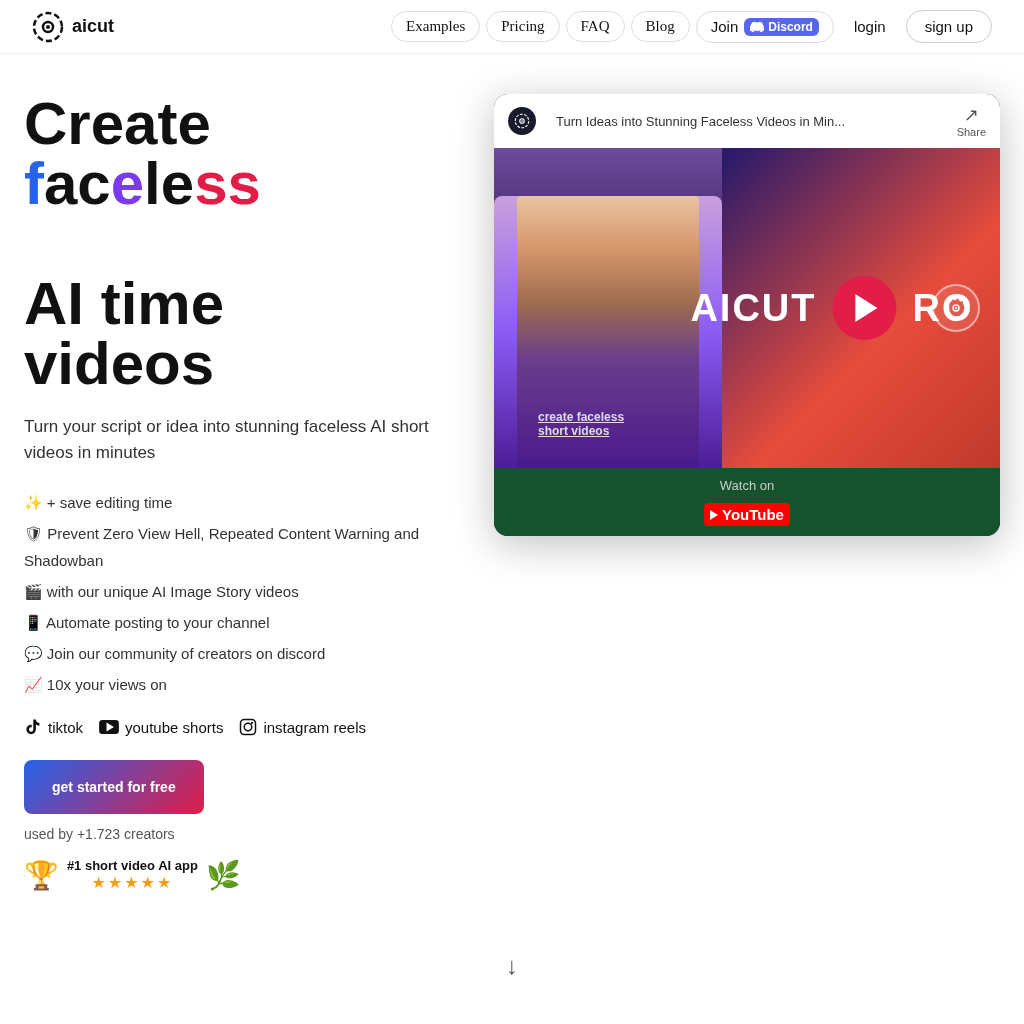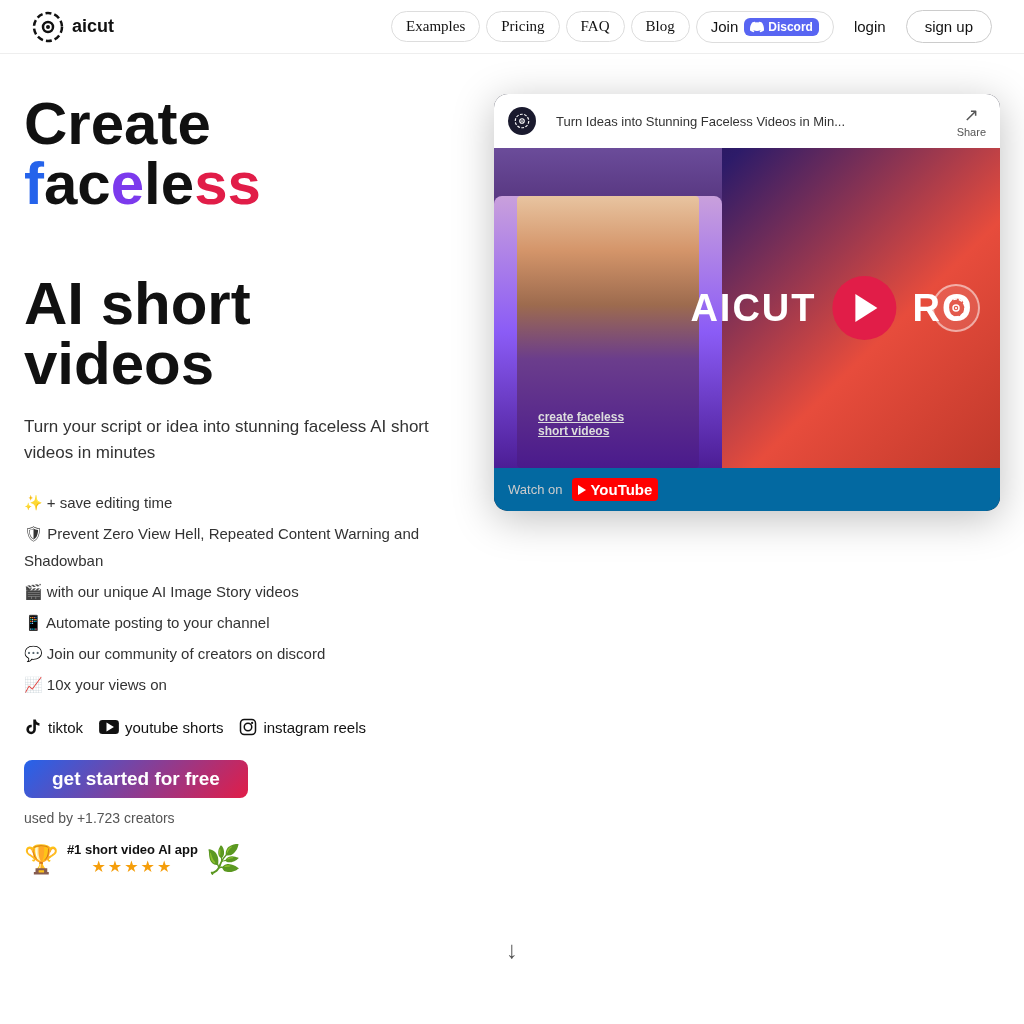--- a/index.html
+++ b/index.html
@@ -71,22 +71,22 @@
     .hero-bullet { display: flex; align-items: flex-start; gap: 6px; margin-bottom: 4px; }
 
     .hero-platforms {
       display: flex; align-items: center; gap: 16px; margin-bottom: 24px;
       font-size: 15px; color: #111;
     }
     .platform-item { display: flex; align-items: center; gap: 6px; }
 
     .btn-cta {
       background: linear-gradient(135deg, #2563eb 0%, #e11d48 100%);
-      color: #fff; border: none; border-radius: 8px; padding: 8px 28px;
-      font-size: 19px; font-weight: 700; cursor: pointer; display: inline-block;
+      color: #fff; border: none; border-radius: 8px; padding: 19px 28px;
+      font-size: 14px; font-weight: 700; cursor: pointer; display: inline-block;
       margin-bottom: 12px;
     }
     .used-by { font-size: 14px; color: #555; margin-bottom: 16px; }
 
     .award-badge {
       display: flex; align-items: center; gap: 8px;
     }
     .laurel { font-size: 28px; }
     .award-text { text-align: center; }
     .award-title { font-size: 13px; font-weight: 600; }
@@ -147,22 +147,22 @@
       position: absolute; right: 20px; top: 50%; transform: translateY(-50%);
       width: 48px; height: 48px; background: rgba(255,255,255,0.1); border-radius: 50%;
       border: 2px solid rgba(255,255,255,0.5);
       display: flex; align-items: center; justify-content: center;
     }
     .small-tag {
       position: absolute; bottom: 30px; left: 44px; color: #ddd; font-size: 12px; font-weight: 600; text-decoration: underline;
     }
 
     .video-bottom-bar {
-      background: #0369a1; padding: 10px 14px;
-      display: flex; align-items: center; gap: 10px;
+      background: #14532d; padding: 10px 14px;
+      display: flex; align-items: center; gap: 10px; flex-direction: column;
     }
     .watch-on { color: #ccc; font-size: 13px; }
     .yt-icon {
       background: #ff0000; border-radius: 4px; padding: 3px 6px;
       color: #fff; font-size: 15px; font-weight: 700;
       display: flex; align-items: center; gap: 4px;
     }
     .yt-play { width: 0; height: 0; border-top: 5px solid transparent; border-bottom: 5px solid transparent; border-left: 8px solid #fff; }
 
     
@@ -210,21 +210,21 @@
   </div>
 </nav>
 
 <section class="hero">
   <div class="hero-left">
     <h1 class="hero-title">
       <span>Create</span><br>
       <span class="hero-faceless">
         <span class="f-letter">f</span><span class="a-letter">a</span><span class="c-letter">c</span><span class="e-letter">e</span><span class="l-letter">l</span><span class="e2-letter">e</span><span class="s-letter">s</span><span class="s2-letter">s</span>
       </span><br>
-      <span>AI short</span><br>
+      <span>AI time</span><br>
       <span>videos</span>
     </h1>
 
     <p class="hero-subtitle">Turn your script or idea into stunning faceless AI short videos in minutes</p>
 
     <div class="hero-bullets">
       <div class="hero-bullet">
         <span>✨ + save editing time</span>
       </div>
       <div class="hero-bullet">

